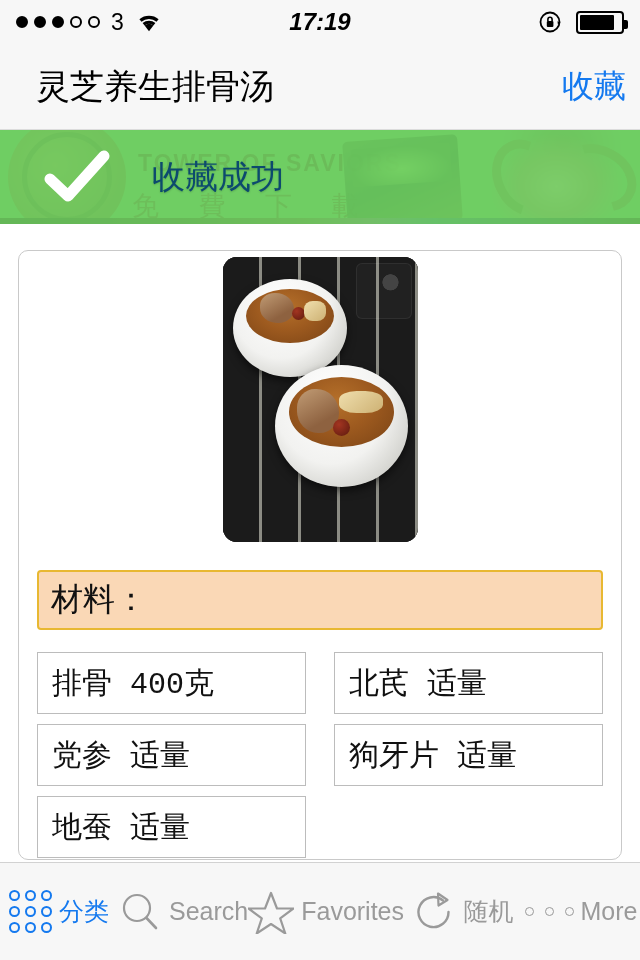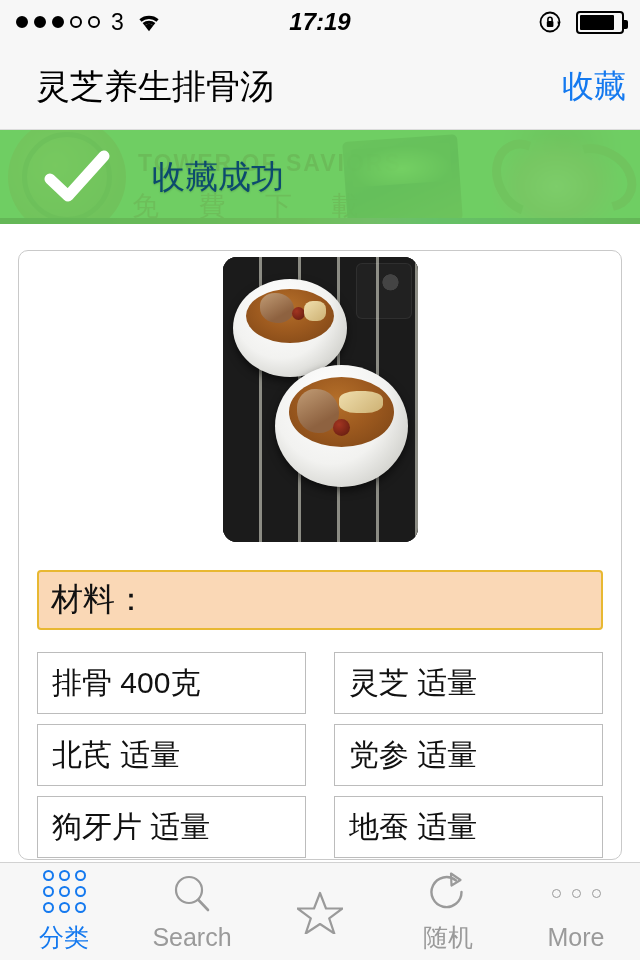--- a/index.html
+++ b/index.html
@@ -152,20 +152,21 @@
   }
 
   
   .card {
     position: absolute; left: 18px; top: 250px;
     width: 604px; height: 610px;
     background: #ffffff;
     border: 1px solid #c9c9c9;
     border-radius: 10px;
     overflow: hidden;
+    font-family: Liberation Mono, monospace;
   }
   .photo-wrap {
     display: flex; justify-content: center;
     padding-top: 6px;
   }
   .photo {
     width: 195px; height: 285px;
     border-radius: 14px;
     position: relative; overflow: hidden;
     background: #191919;
@@ -246,21 +247,21 @@
   
   .tabbar {
     position: absolute; left: 0; bottom: 0;
     width: 640px; height: 98px;
     background: #f7f7f7;
     border-top: 1px solid #d2d2d2;
     display: flex;
   }
   .tab {
     flex: 1;
-    display: flex; flex-direction: column;
+    display: flex; flex-direction: row;
     align-items: center; justify-content: center;
     gap: 7px; cursor: pointer;
   }
   .tab-icon { height: 44px; display: flex; align-items: center; justify-content: center; }
   .tab-label { font-size: 25px; color: #9a9a9a; }
   .tab.active .tab-label { color: #1479ef; }
   .grid9 {
     display: grid; grid-template-columns: repeat(3, 11px);
     grid-template-rows: repeat(3, 11px); gap: 5px;
   }
@@ -357,21 +358,20 @@
         <div class="watermark"></div>
       </div>
     </div>
 
     <div class="section-head">
       <span class="section-head-text">材料：</span>
     </div>
 
     <div class="ing-grid">
       <div class="ing-cell">排骨 400克</div>
-      <div class="ing-cell">灵芝 适量</div>
       <div class="ing-cell">北芪 适量</div>
       <div class="ing-cell">党参 适量</div>
       <div class="ing-cell">狗牙片 适量</div>
       <div class="ing-cell">地蚕 适量</div>
     </div>
 
   </div>
 
   <div class="tabbar">
 
@@ -401,20 +401,21 @@
       </div>
       <span class="tab-label">Search</span>
     </div>
 
     <div class="tab">
       <div class="tab-icon">
         <svg width="46" height="44" viewBox="0 0 46 44">
           <path d="M23 3 29 18.5 45.5 18.5 32.2 28.3 37.3 43.5 23 34 8.7 43.5 13.8 28.3 0.5 18.5 17 18.5z" fill="none" stroke="#9a9a9a" stroke-width="2.2" stroke-linejoin="round"></path>
         </svg>
       </div>
+      <span class="tab-label">Favorites</span>
     </div>
 
     <div class="tab">
       <div class="tab-icon">
         <svg width="44" height="44" viewBox="0 0 44 44">
           <path d="M30 10.5a15 15 0 1 0 5.5 11.5" fill="none" stroke="#9a9a9a" stroke-width="2.4" stroke-linecap="round"></path>
           <path d="M25 3.5 34.5 10 25.5 15.5z" fill="none" stroke="#9a9a9a" stroke-width="2.2" stroke-linejoin="round"></path>
         </svg>
       </div>
       <span class="tab-label">随机</span>

